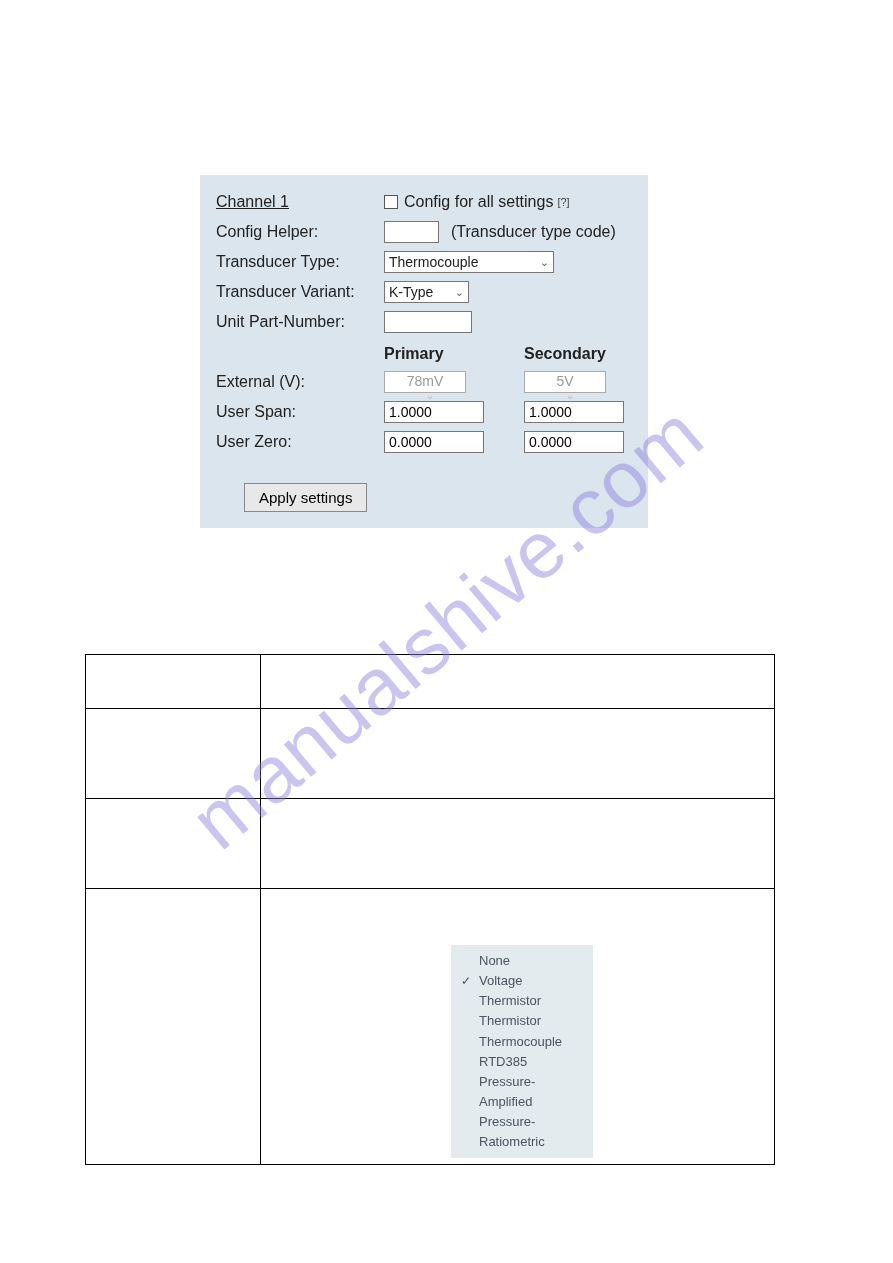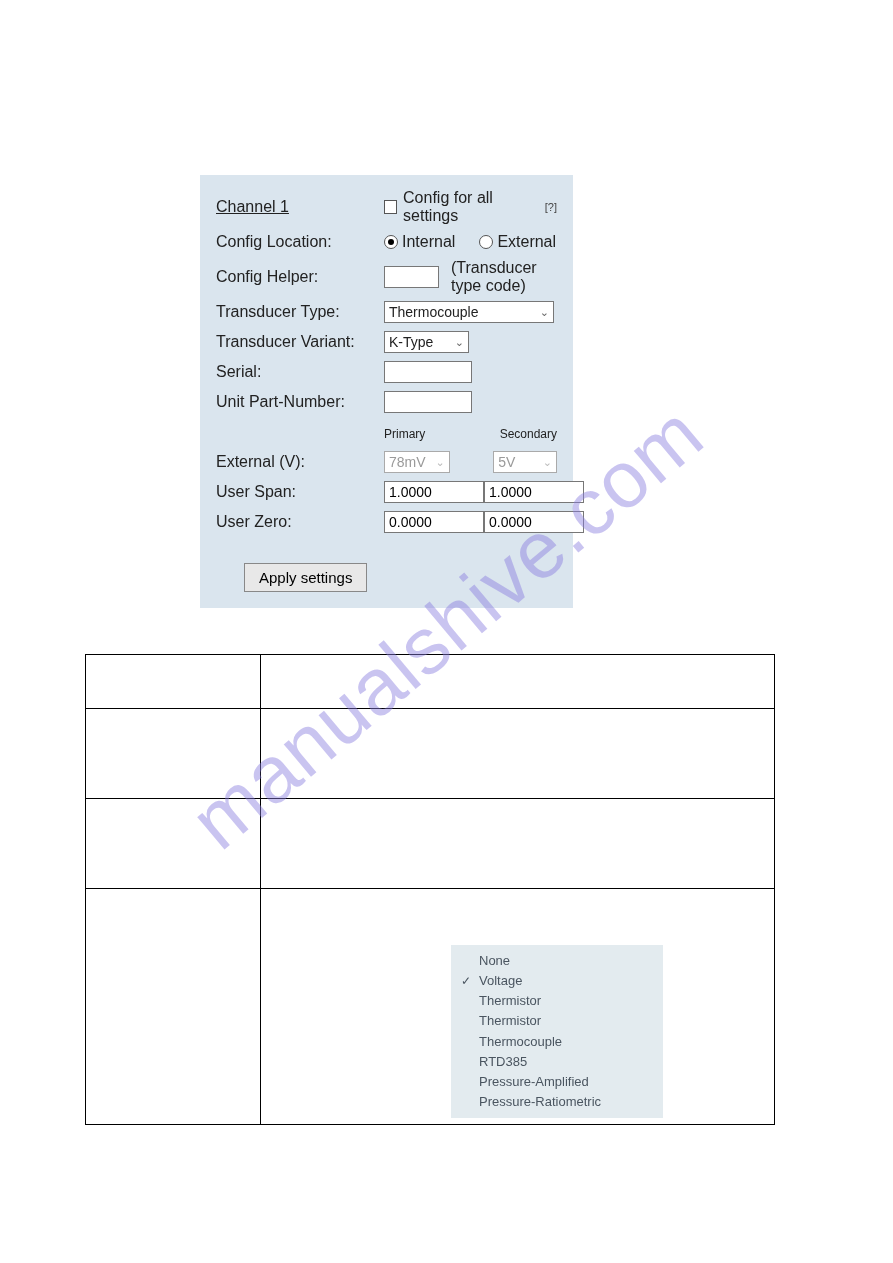--- a/index.html
+++ b/index.html
@@ -25,41 +25,41 @@
     opacity: 0.45;
     pointer-events: none;
     white-space: nowrap;
     z-index: 5;
     letter-spacing: 1px;
   }
   .panel {
     position: absolute;
     left: 200px;
     top: 175px;
-    width: 373px;
+    width: 448px;
     background: #dae5ee;
     padding: 14px 16px 16px 16px;
   }
   .row { display: flex; align-items: center; margin-bottom: 4px; min-height: 26px; }
   .row .lbl { min-width: 168px; }
   .underline { text-decoration: underline; }
   .chk { width:14px; height:14px; margin:0 6px 0 0; vertical-align:middle; border:1px solid #555; background:#fff; display:inline-block; }
   .qmark { font-size: 11px; color: #444; margin-left:4px; }
   .radio-outer { width:14px; height:14px; border:1px solid #555; border-radius:50%; display:inline-flex; align-items:center; justify-content:center; margin:0 4px 0 0; vertical-align:middle; background:#fff; }
   .radio-dot { width:6px; height:6px; background:#000; border-radius:50%; }
   .sel, .inp {
     border:1px solid #777;
     background:#fff;
     font-size:14px;
     padding:1px 4px;
     height:22px;
   }
   .sel { display:inline-flex; align-items:center; justify-content:space-between; }
   .chev { margin-left:10px; font-size:11px; color:#666; }
-  .small-hdr { font-size:12px; font-weight:normal; margin-top:4px; }
+  .small-hdr { font-size:16px; font-weight:bold; margin-top:4px; }
   .btn {
     border:1px solid #888;
     background:#e8e8e8;
     padding:5px 14px;
     font-size:15px;
     margin-top:24px;
     margin-left:28px;
   }
   .table {
     position:absolute;
@@ -69,57 +69,47 @@
     border-collapse:collapse;
   }
   .table td { border:1px solid #000; padding:0; vertical-align:top; }
   .table .c1 { width:175px; }
   .table .r1 td { height:54px; }
   .table .r2 td { height:90px; }
   .table .r3 td { height:90px; }
   .table .r4 td { height:220px; }
   .dd {
     background:#e3ebef;
-    width:212px;
+    width:142px;
     margin:56px auto 6px 190px;
     padding:6px 0;
     font-size:13px;
     color:#4a5560;
     line-height:1.55;
   }
   .dd .item { padding:0 10px 0 28px; position:relative; }
   .dd .item .tick { position:absolute; left:10px; top:1px; font-size:12px; }
   .disabled { color:#9a9a9a; }
   .disabled .chev { color:#bbb; }
-  .disabled.sel { border-color:#aaa; }
+  .disabled.sel { border-color:#aaa;flex-direction:column; }
 </style>
 </head>
 <body>
 
 <div class="watermark">manualshive.com</div>
 
 <div class="panel">
 
   <div class="row">
     <span class="lbl underline">Channel 1</span>
     <span class="chk"></span>
     <span>Config for all settings</span>
     <span class="qmark">[?]</span>
   </div>
 
-  <div class="row">
-    <span class="lbl">Config Location:</span>
-    <span class="radio-outer">
-        <span class="radio-dot"></span>
-      </span>
-    <span>Internal</span>
-    <span style="width:24px"></span>
-    <span class="radio-outer"></span>
-    <span>External</span>
-  </div>
 
   <div class="row">
     <span class="lbl">Config Helper:</span>
     <input class="inp" style="width: 55px;" value="">
     <span style="margin-left:12px">(Transducer type code)</span>
   </div>
 
   <div class="row">
     <span class="lbl">Transducer Type:</span>
     <span class="sel" style="width:170px">
@@ -130,24 +120,20 @@
 
   <div class="row">
     <span class="lbl">Transducer Variant:</span>
     <span class="sel" style="width:85px">
       <span>K-Type</span>
       <span class="chev">⌄</span>
     </span>
   </div>
 
 
-  <div class="row">
-    <span class="lbl">Serial:</span>
-    <input class="inp" style="width: 88px;" value="">
-  </div>
 
 
   <div class="row">
     <span class="lbl">Unit Part-Number:</span>
     <input class="inp" style="width: 88px;" value="">
   </div>
 
   <div class="row" style="margin-top:2px">
     <span class="lbl"></span>
     <span class="small-hdr" style="width:140px">Primary</span>

